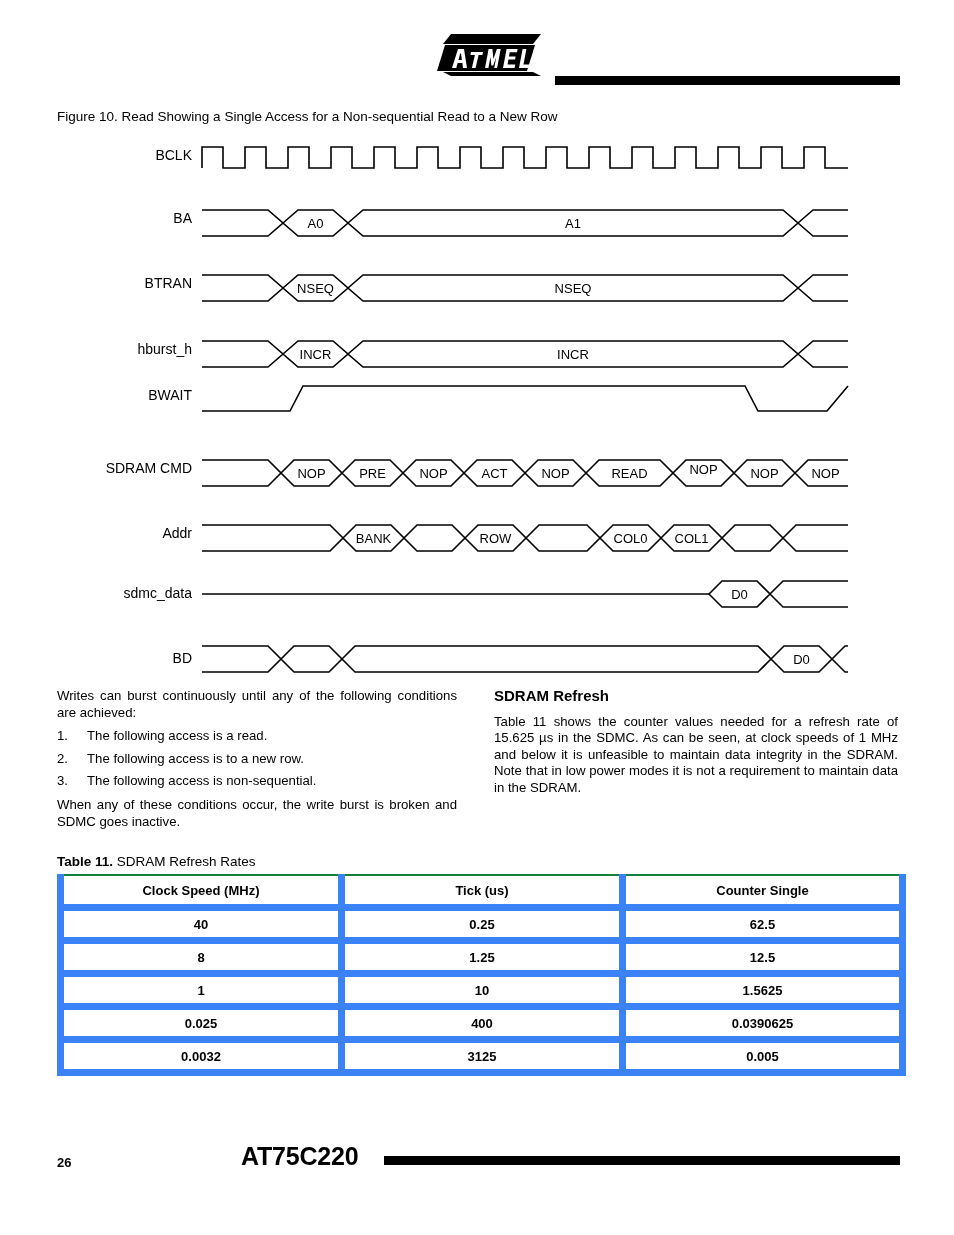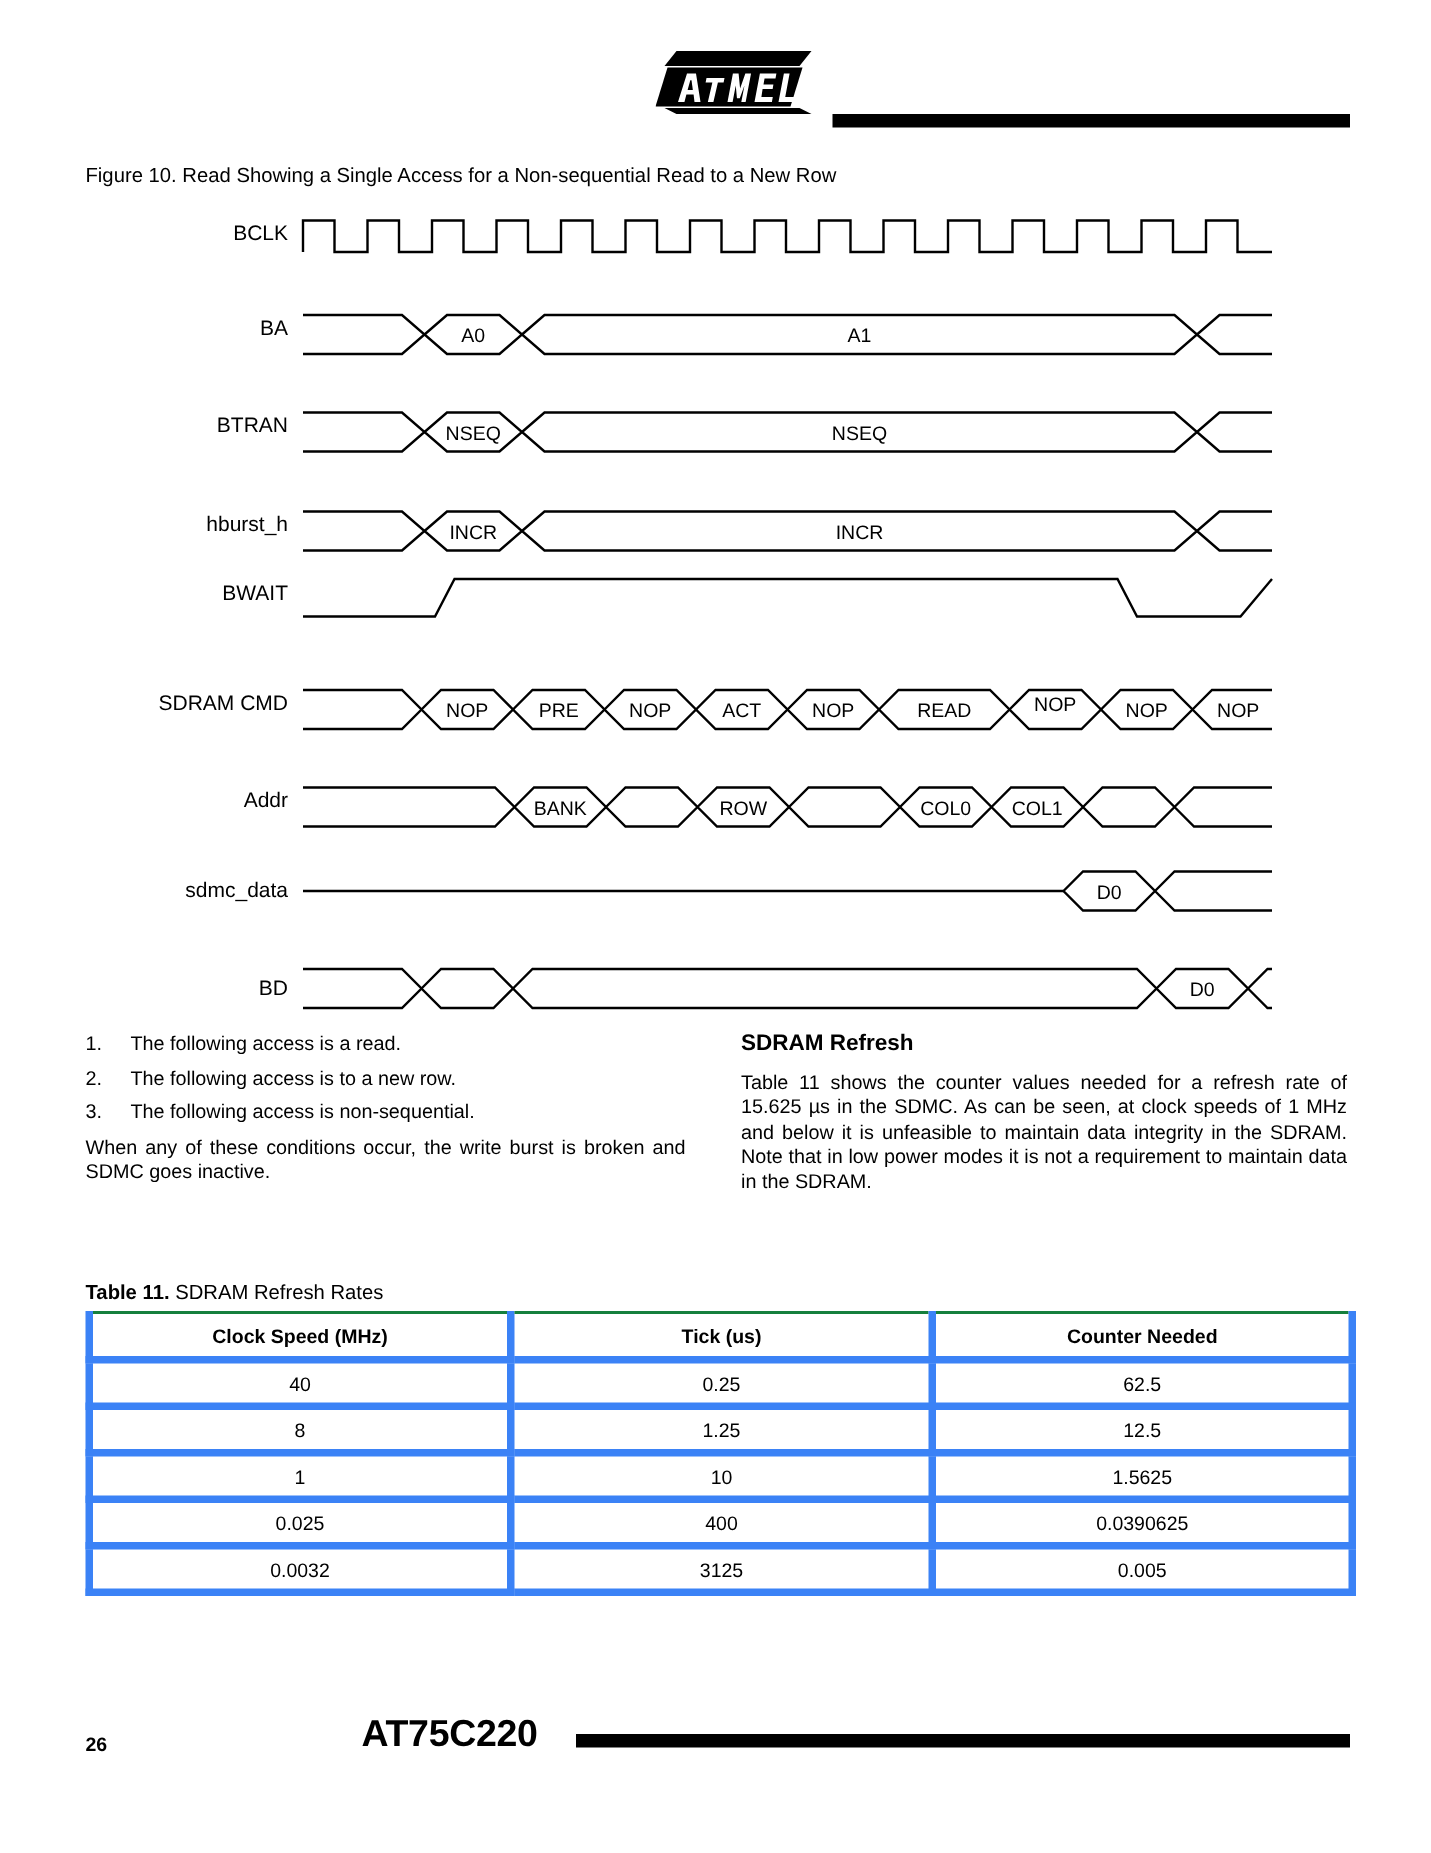--- a/index.html
+++ b/index.html
@@ -142,25 +142,25 @@
     width: 842px;
   }
   table.refresh {
     border-collapse: collapse;
     width: 842px;
     font-size: 13px;
     table-layout: fixed;
   }
   table.refresh th,
   table.refresh td {
-    border: 5px solid #3b82f6;
+    border: 7px solid #3b82f6;
     text-align: center;
     height: 26px;
     padding: 0;
-    font-weight: normal;
+    font-weight: bold;
   }
   table.refresh thead th {
     font-weight: bold;
     border-top: 2px solid #15803d;
     height: 28px;
   }
   table.refresh col.c1 { width: 281px; }
   table.refresh col.c2 { width: 281px; }
   table.refresh col.c3 { width: 280px; }
 
@@ -325,20 +325,21 @@
       <path class="wave" d="M342,531 L355,518 L758,518 L771,531 L758,544 L355,544 Z"></path>
       <path class="wave" d="M771,531 L784,518 L819,518 L832,531 L819,544 L784,544 Z"></path>
       <path class="wave" d="M832,531 L845,518 L848,518 M832,531 L845,544 L848,544"></path>
       <text class="bus-text" x="801.5" y="536">D0</text>
     </g>
 
   </svg>
 </div>
 
 <div class="col col-left">
+  <p class="para">Writes can burst continuously until any of the following conditions are achieved:</p>
   <ul class="numlist">
     <li>
       <span class="num">1.</span>
       <span>The following access is a read.</span>
     </li>
     <li>
       <span class="num">2.</span>
       <span>The following access is to a new row.</span>
     </li>
     <li>
@@ -363,21 +364,21 @@
   <table class="refresh">
     <colgroup>
         <col class="c1">
         <col class="c2">
         <col class="c3">
       </colgroup>
     <thead>
       <tr>
         <th>Clock Speed (MHz)</th>
         <th>Tick (us)</th>
-        <th>Counter Needed</th>
+        <th>Counter Single</th>
       </tr>
     </thead>
     <tbody>
       <tr>
         <td>40</td>
         <td>0.25</td>
         <td>62.5</td>
       </tr>
       <tr>
         <td>8</td>

